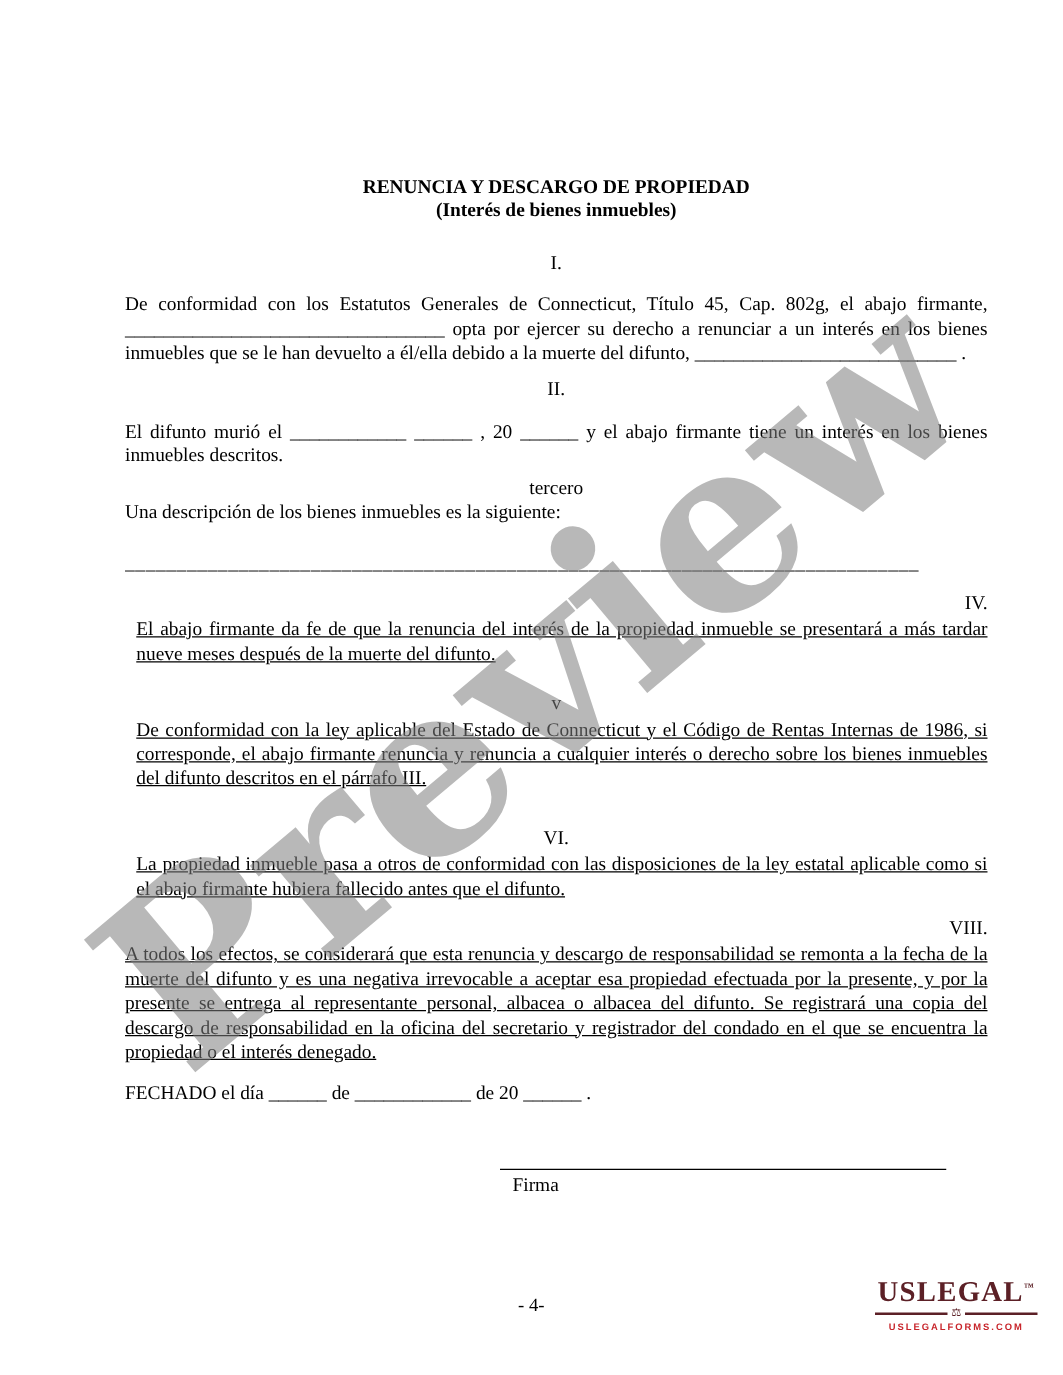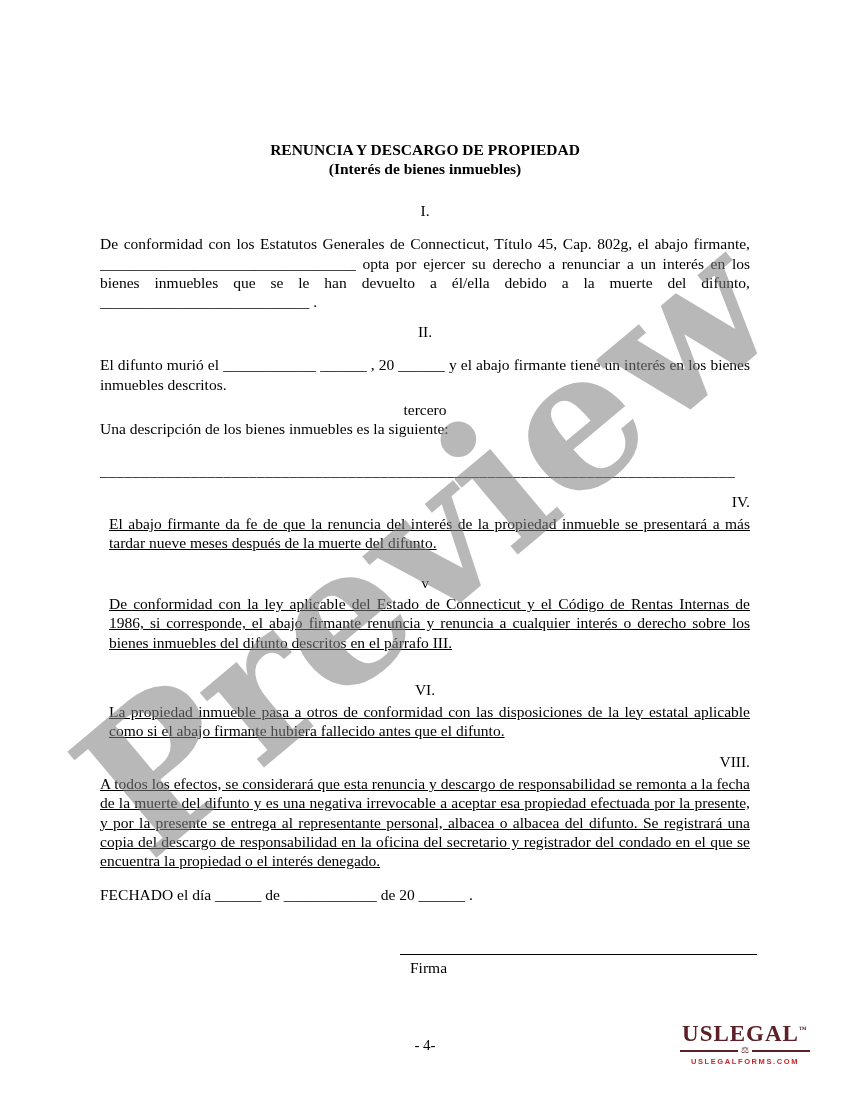--- a/index.html
+++ b/index.html
@@ -10,21 +10,21 @@
     height: 1100px;
     margin: 0 auto;
     background: #ffffff;
     font-family: "Liberation Serif", serif;
     color: #000000;
     overflow: hidden;
   }
   .content {
     position: relative;
     z-index: 1;
-    padding: 140px 100px 0 100px;
+    padding: 140px 60px 0 100px;
     font-size: 15.5px;
     line-height: 19.4px;
   }
   .doc-title {
     text-align: center;
     font-weight: bold;
     font-size: 15.5px;
   }
   .doc-subtitle {
     text-align: center;
@@ -89,21 +89,21 @@
     font-size: 190px;
     color: rgba(125, 125, 125, 0.55);
     white-space: nowrap;
     z-index: 3;
     pointer-events: none;
     user-select: none;
   }
 
   .logo {
     position: absolute;
-    right: 40px;
+    right: 20px;
     bottom: 34px;
     z-index: 1;
     text-align: center;
     width: 130px;
   }
   .logo-main {
     font-family: "Liberation Serif", serif;
     font-weight: bold;
     font-size: 23px;
     letter-spacing: 1px;

